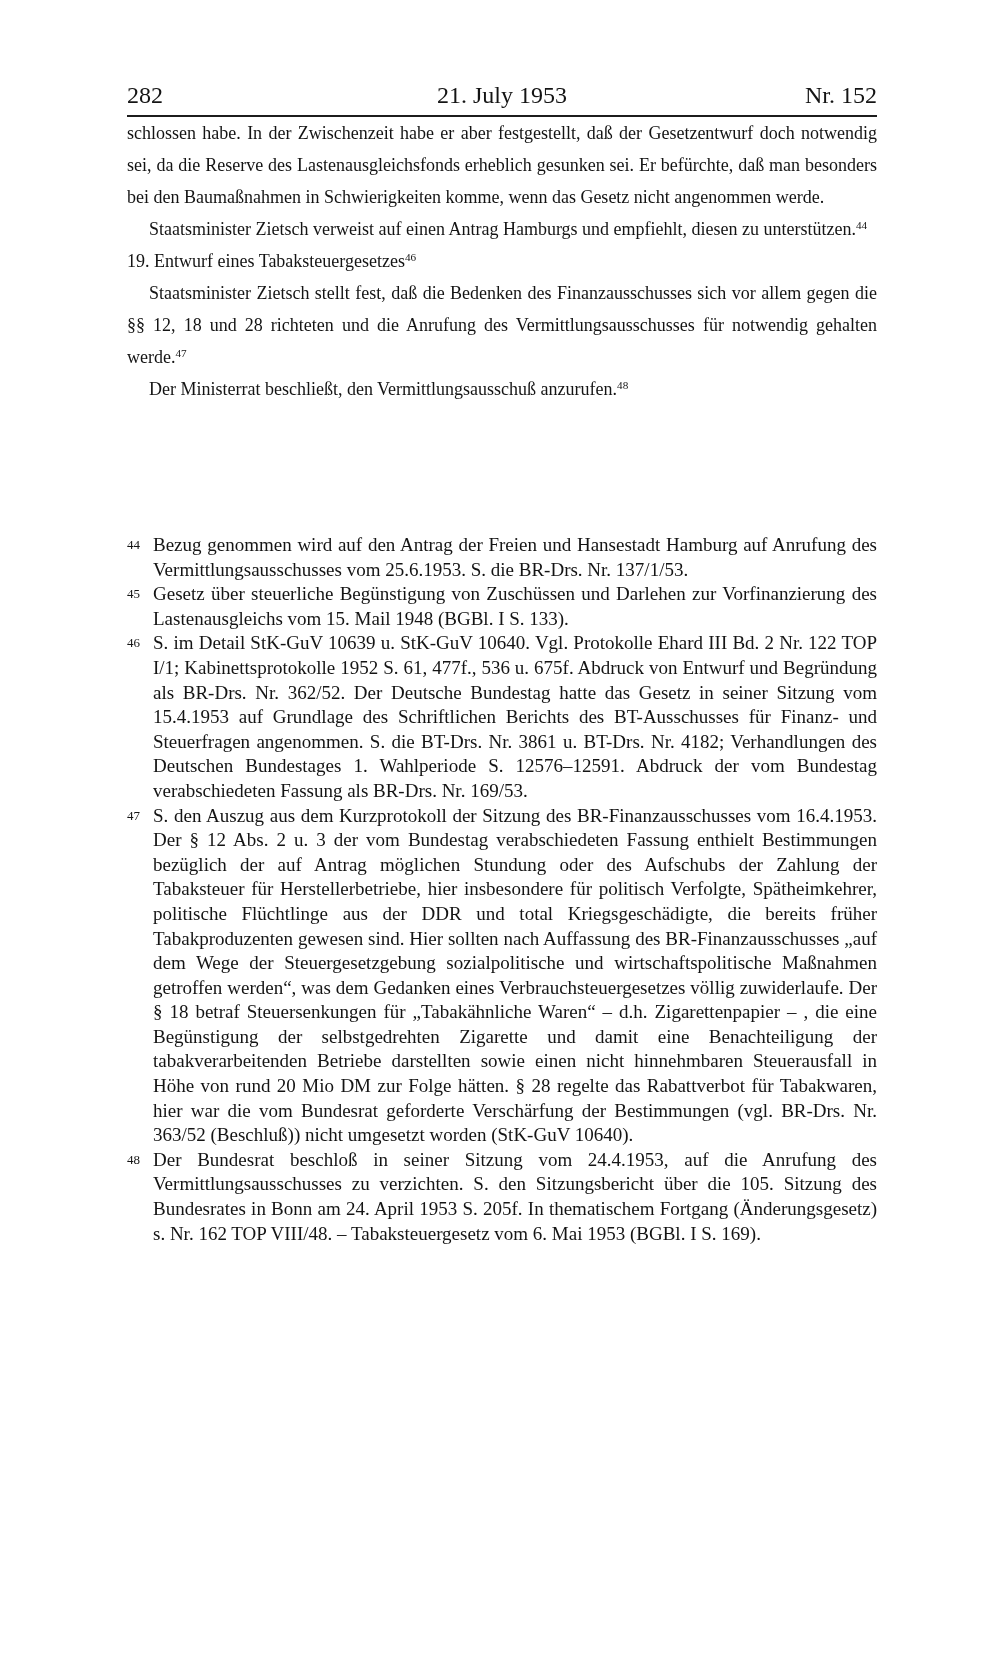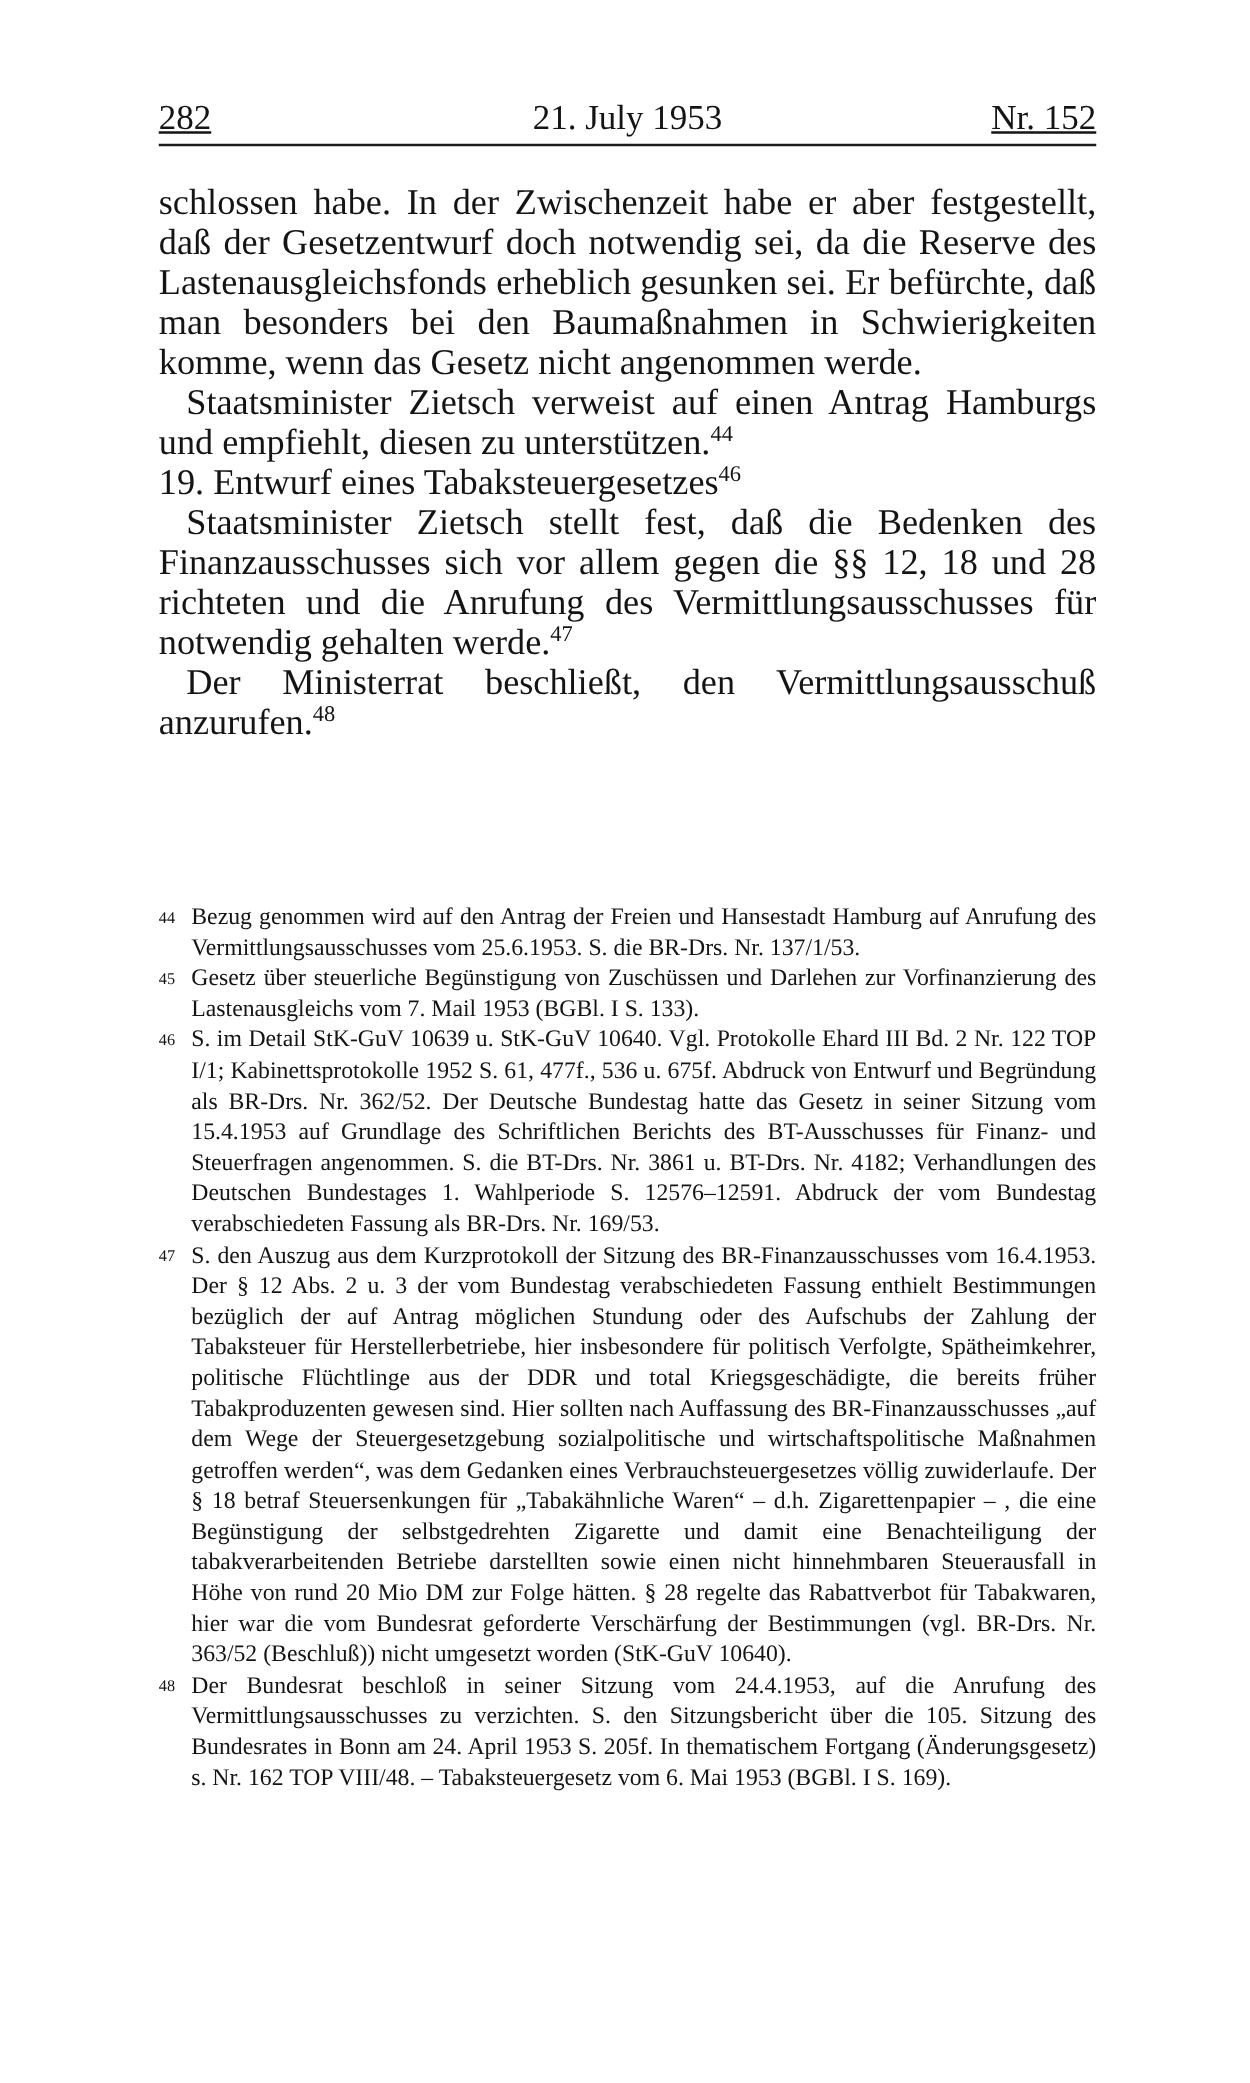--- a/index.html
+++ b/index.html
@@ -20,39 +20,37 @@
     position: absolute;
     left: 127px;
     top: 82px;
     width: 750px;
   }
   
   .running-head {
     display: flex;
     justify-content: space-between;
     align-items: flex-start;
-    font-size: 28px;
+    font-size: 24px;
     line-height: 26px;
-    text-decoration: underline;
   }
   .running-head .center { 
     position: absolute;
     left: 0; right: 0;
     text-align: center;
   }
   .head-rule {
     border: 0;
     border-top: 2px solid #1c1c1c;
     margin: 7px 0 0 0;
     height: 0;
   }
   
   .doc-body {
-    margin-top: 29px;
-    font-size: 29px;
+    font-size: 18px;
     line-height: 32px;
     text-align: justify;
     hyphens: none;
   }
   .doc-body p {
     margin: 0;
     padding: 0;
   }
   .doc-body p.indent { text-indent: 22px; }
   .it { }
@@ -100,20 +98,20 @@
     <div class="doc-body" id="doc-body">
         <p class=""><span>schlossen habe. In der Zwischenzeit habe er aber festgestellt, daß der Gesetzentwurf doch notwendig sei, da die Reserve des Lastenausgleichsfonds erheblich gesunken sei. Er befürchte, daß man besonders bei den Baumaßnahmen in Schwierigkeiten komme, wenn das Gesetz nicht angenommen werde.</span></p>
         <p class="indent"><span>Staatsminister </span><span class="it">Zietsch</span><span> verweist auf einen Antrag Hamburgs und empfiehlt, diesen zu unterstützen.</span><sup class="fnref">44</sup></p>
         <p class=""><span>19. Entwurf eines Tabaksteuergesetzes</span><sup class="fnref">46</sup></p>
         <p class="indent"><span>Staatsminister </span><span class="it">Zietsch</span><span> stellt fest, daß die Bedenken des Finanzausschusses sich vor allem gegen die §§ 12, 18 und 28 richteten und die Anrufung des Vermittlungsausschusses für notwendig gehalten werde.</span><sup class="fnref">47</sup></p>
         <p class="indent"><span>Der Ministerrat beschließt, den Vermittlungsausschuß anzurufen.</span><sup class="fnref">48</sup></p>
       </div>
 
     <div class="footnotes" id="footnotes">
         <div class="footnote"><span class="fn-num">44</span><span>Bezug genommen wird auf den Antrag der Freien und Hansestadt Hamburg auf Anrufung des Vermittlungsausschusses vom 25.6.1953. S. die BR-Drs. Nr. 137/1/53.</span></div>
-        <div class="footnote"><span class="fn-num">45</span><span>Gesetz über steuerliche Begünstigung von Zuschüssen und Darlehen zur Vorfinanzierung des Lastenausgleichs vom 7. Mail 1953 (</span><span class="it">BGBl. I</span><span> S. 133).</span></div>
+        <div class="footnote"><span class="fn-num">45</span><span>Gesetz über steuerliche Begünstigung von Zuschüssen und Darlehen zur Vorfinanzierung des Lastenausgleichs vom 15. Mail 1948 (</span><span class="it">BGBl. I</span><span> S. 133).</span></div>
         <div class="footnote"><span class="fn-num">46</span><span>S. im Detail StK-GuV 10639 u. StK-GuV 10640. Vgl. </span><span class="it">Protokolle Ehard</span><span> III Bd. 2 Nr. 122 TOP I/1; </span><span class="it">Kabinettsprotokolle 1952</span><span> S. 61, 477f., 536 u. 675f. Abdruck von Entwurf und Begründung als BR-Drs. Nr. 362/52. Der Deutsche Bundestag hatte das Gesetz in seiner Sitzung vom 15.4.1953 auf Grundlage des Schriftlichen Berichts des BT-Ausschusses für Finanz- und Steuerfragen angenommen. S. die BT-Drs. Nr. 3861 u. BT-Drs. Nr. 4182; </span><span class="it">Verhandlungen des Deutschen Bundestages</span><span> 1. Wahlperiode S. 12576–12591. Abdruck der vom Bundestag verabschiedeten Fassung als BR-Drs. Nr. 169/53.</span></div>
         <div class="footnote"><span class="fn-num">47</span><span>S. den Auszug aus dem Kurzprotokoll der Sitzung des BR-Finanzausschusses vom 16.4.1953. Der § 12 Abs. 2 u. 3 der vom Bundestag verabschiedeten Fassung enthielt Bestimmungen bezüglich der auf Antrag möglichen Stundung oder des Aufschubs der Zahlung der Tabaksteuer für Herstellerbetriebe, hier insbesondere für politisch Verfolgte, Spätheimkehrer, politische Flüchtlinge aus der DDR und total Kriegsgeschädigte, die bereits früher Tabakproduzenten gewesen sind. Hier sollten nach Auffassung des BR-Finanzausschusses „auf dem Wege der Steuergesetzgebung sozialpolitische und wirtschaftspolitische Maßnahmen getroffen werden“, was dem Gedanken eines Verbrauchsteuergesetzes völlig zuwiderlaufe. Der § 18 betraf Steuersenkungen für „Tabakähnliche Waren“ – d.h. Zigarettenpapier – , die eine Begünstigung der selbstgedrehten Zigarette und damit eine Benachteiligung der tabakverarbeitenden Betriebe darstellten sowie einen nicht hinnehmbaren Steuerausfall in Höhe von rund 20 Mio DM zur Folge hätten. § 28 regelte das Rabattverbot für Tabakwaren, hier war die vom Bundesrat geforderte Verschärfung der Bestimmungen (vgl. BR-Drs. Nr. 363/52 (Beschluß)) nicht umgesetzt worden (StK-GuV 10640).</span></div>
         <div class="footnote"><span class="fn-num">48</span><span>Der Bundesrat beschloß in seiner Sitzung vom 24.4.1953, auf die Anrufung des Vermittlungsausschusses zu verzichten. S. den Sitzungsbericht über die 105. Sitzung des Bundesrates in Bonn am 24. April 1953 S. 205f. In thematischem Fortgang (Änderungsgesetz) s. Nr. 162 TOP VIII/48. – Tabaksteuergesetz vom 6. Mai 1953 (</span><span class="it">BGBl. I</span><span> S. 169).</span></div>
       </div>
 
   </div>
 </div>
 
 </body></html>

